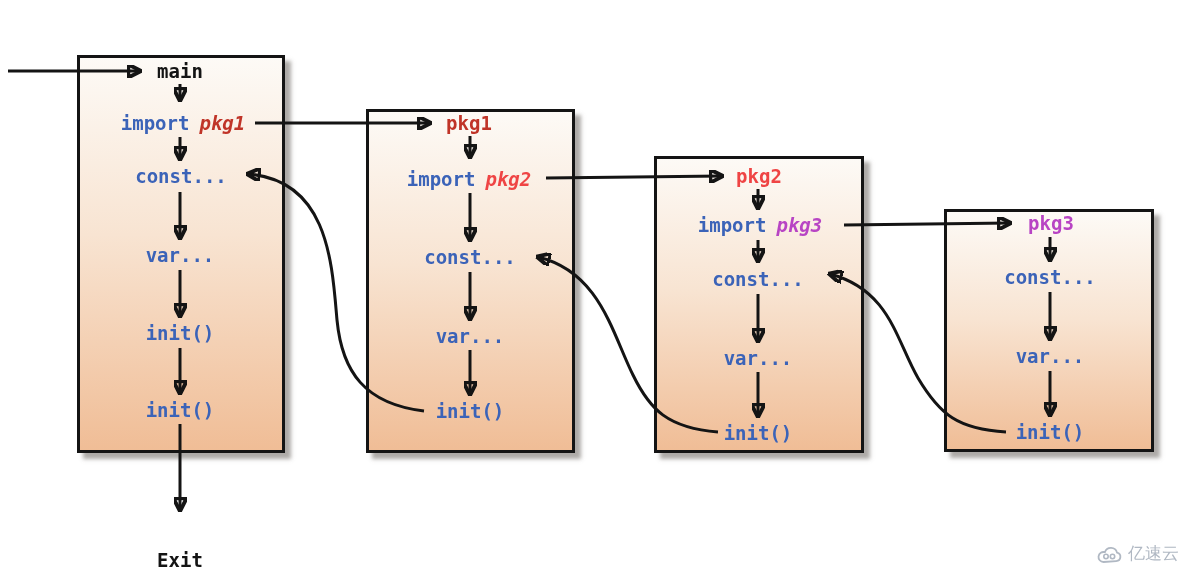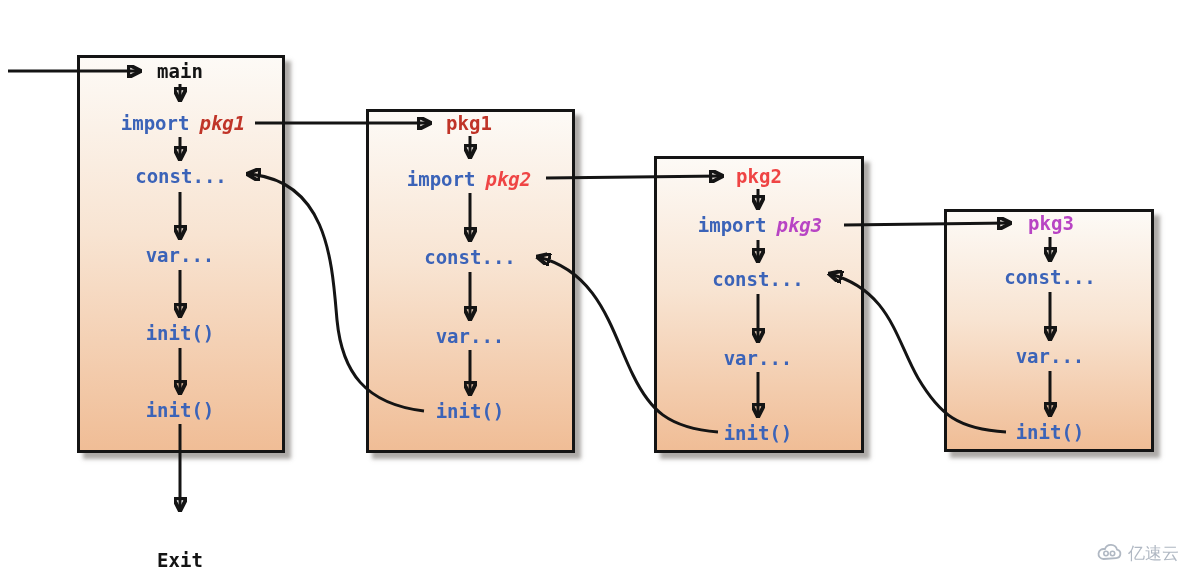--- a/index.html
+++ b/index.html
@@ -33,21 +33,21 @@
   .green{color:#ef4444;}
   .magenta{color:#b844c4;}
   .pkg{font-style:italic;margin-left:10px;}
   #arrows{
     position:absolute;left:0;top:0;z-index:2;pointer-events:none;
   }
   #arrows path, #arrows line{stroke:#141414;stroke-width:3;fill:none;}
   .watermark{
     position:absolute;
     right:8px;bottom:8px;
-    display:flex;align-items:flex-start;gap:5px;
+    display:flex;align-items:flex-end;gap:5px;
     color:#b0b8c3;
     font-family:"DejaVu Sans", sans-serif;
     font-size:17px;
     z-index:4;
   }
 </style>
 </head>
 <body>
 
 <div id="screen">

